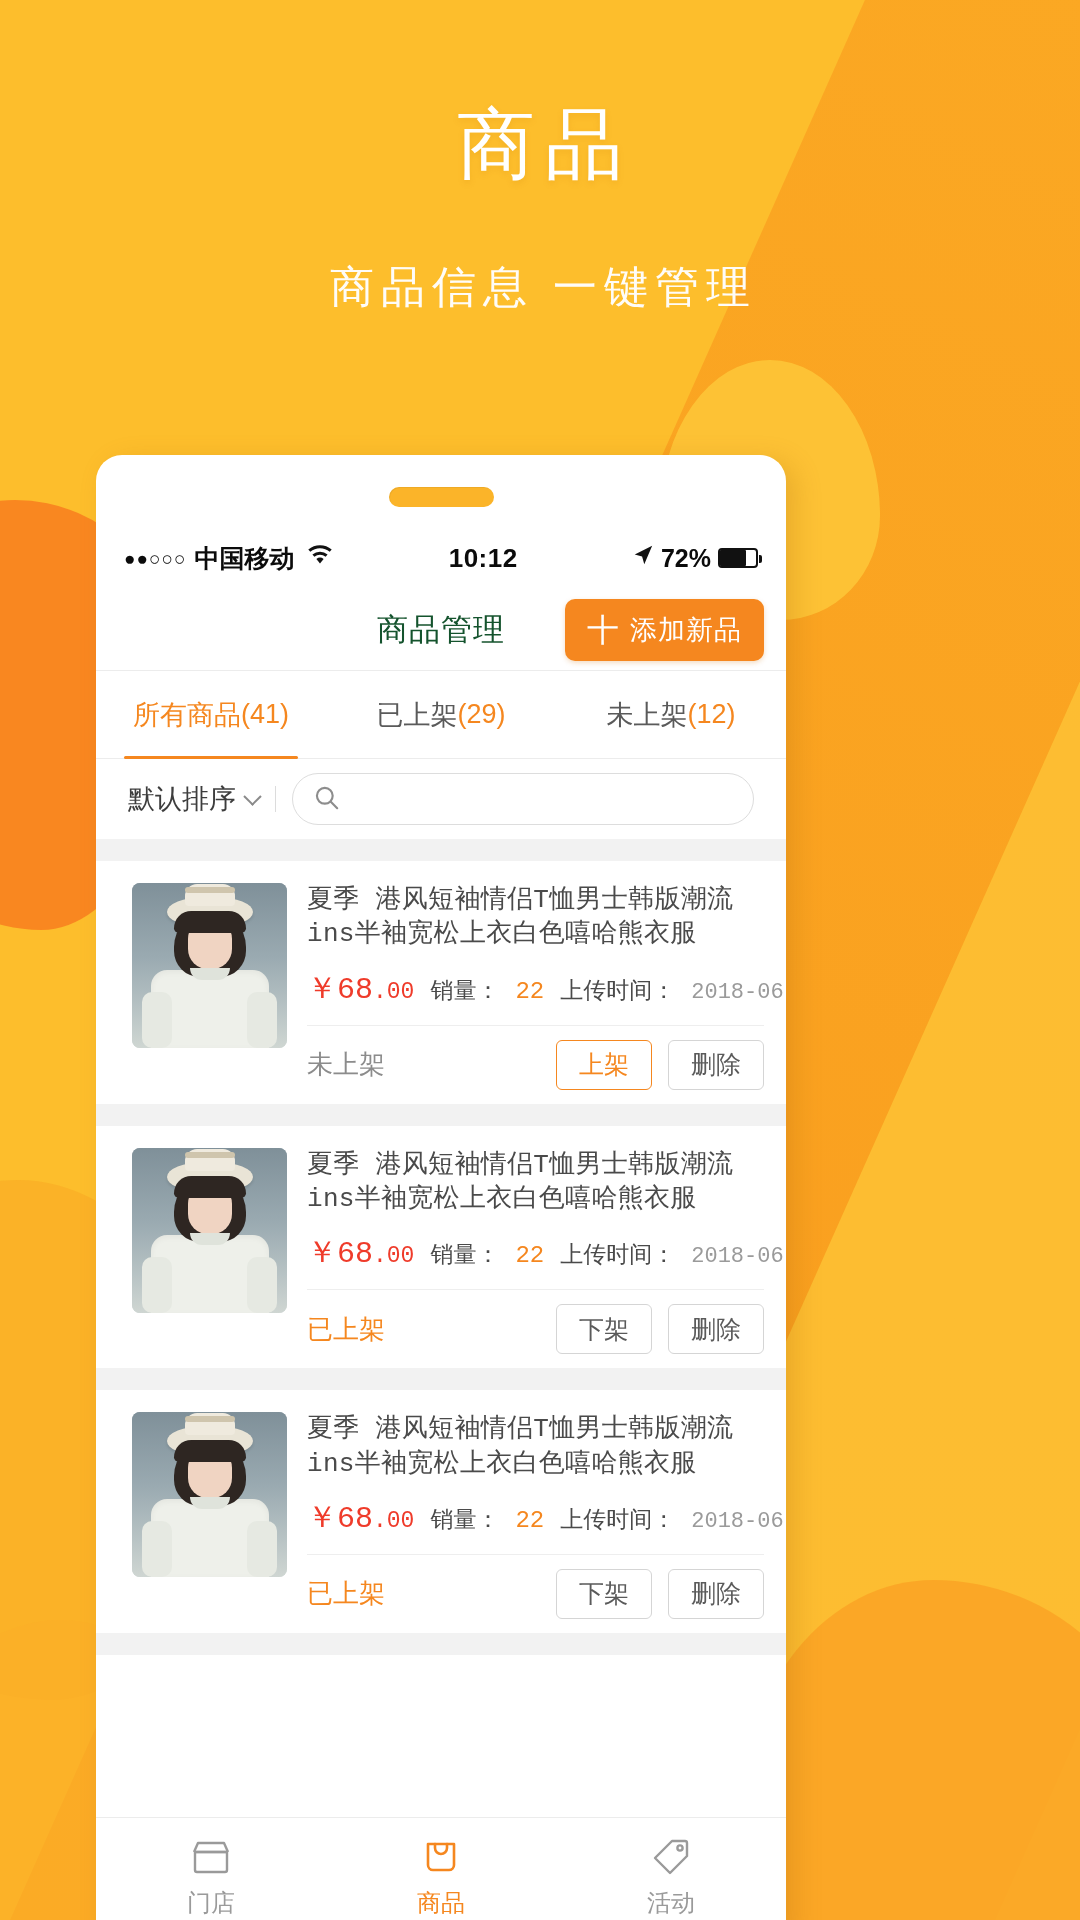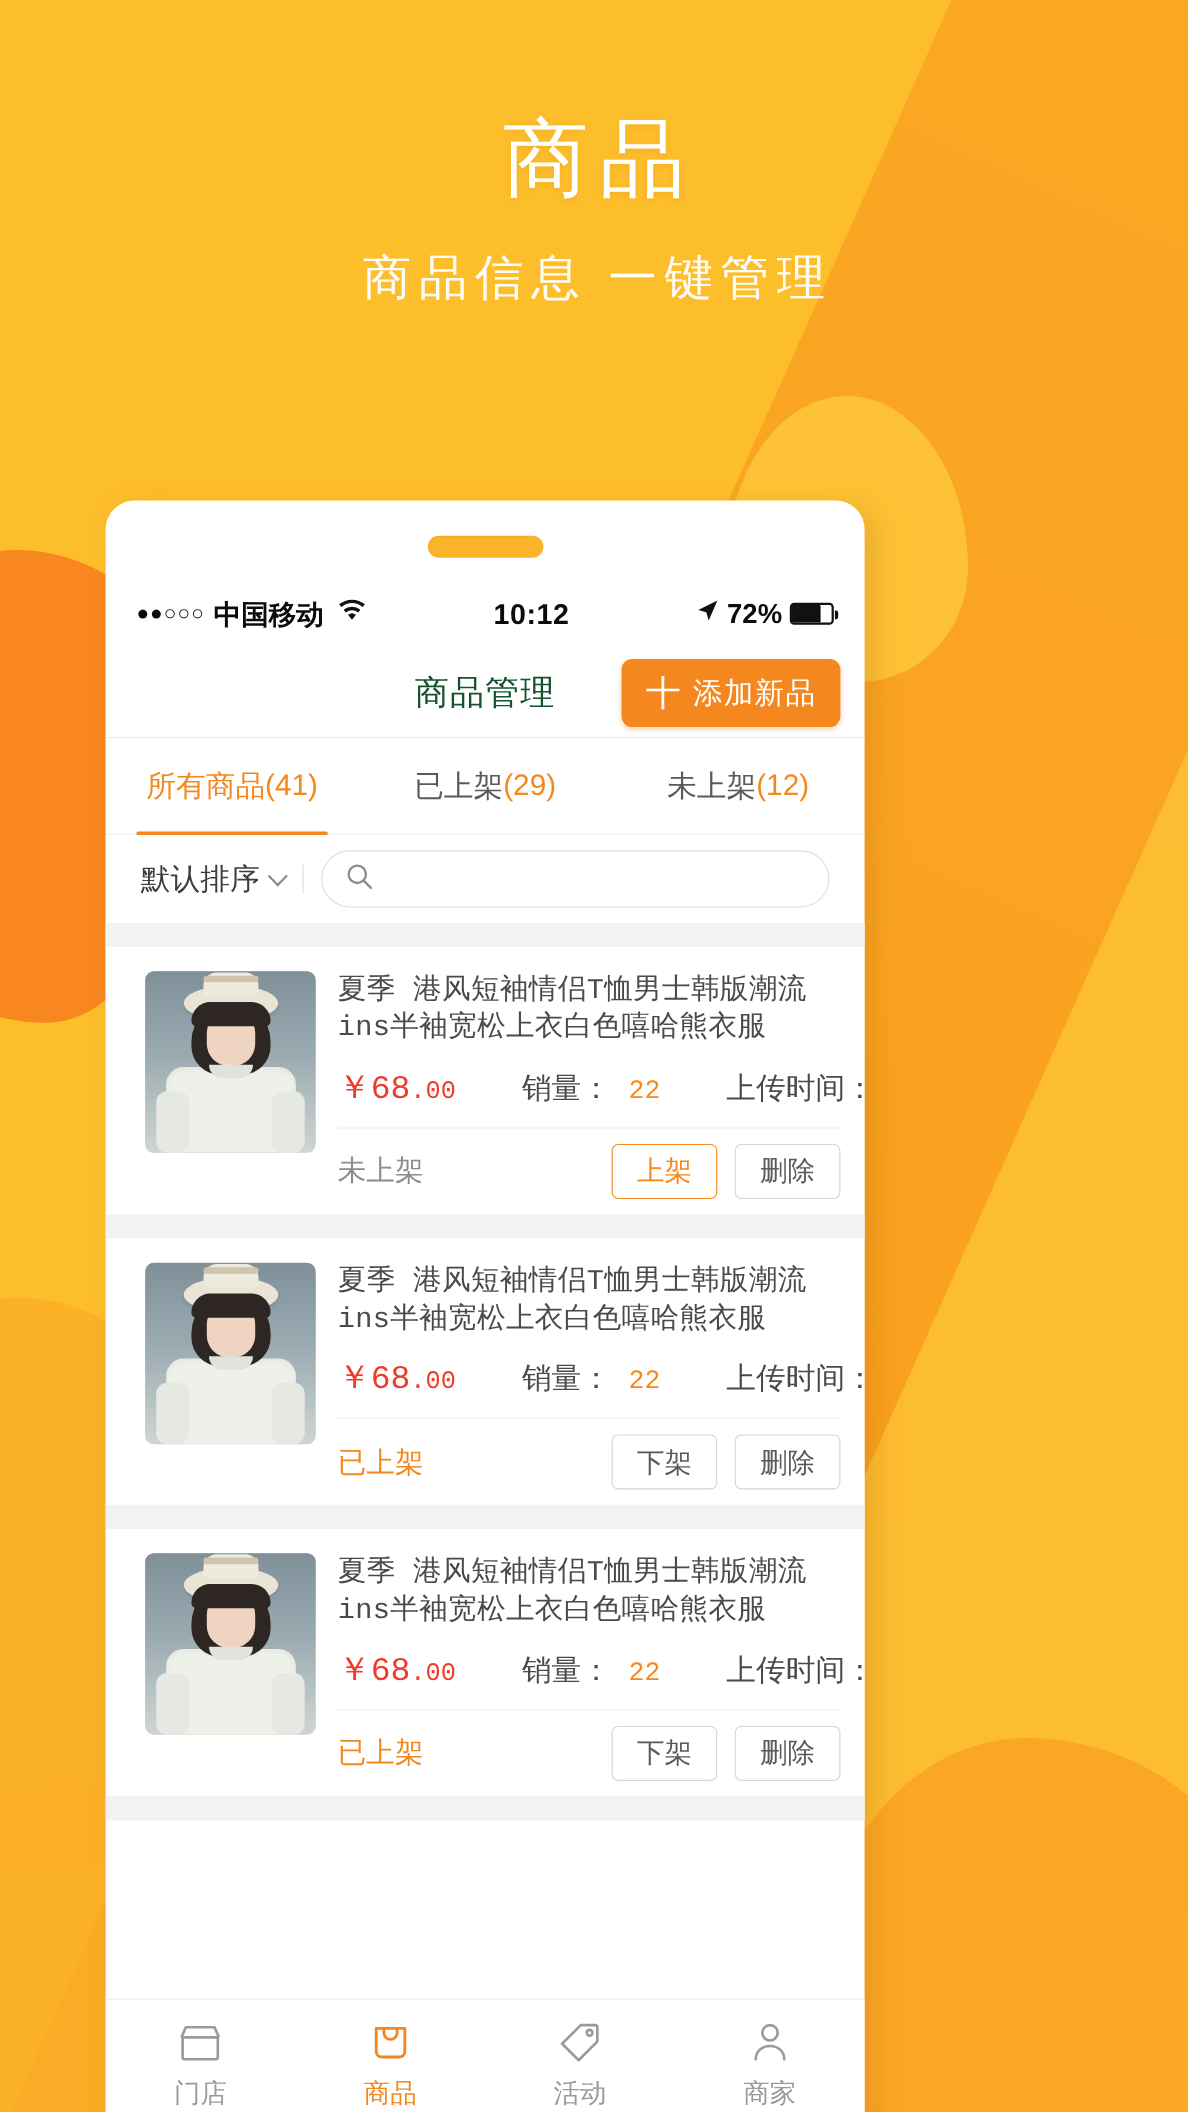--- a/index.html
+++ b/index.html
@@ -69,21 +69,21 @@
     margin-top:105px;
     font-size:78px;
     line-height:1;
     color:#FFFFFF;
     letter-spacing:10px;
     text-indent:10px;
     font-weight:400;
     text-shadow:0 3px 6px rgba(200,120,0,.18);
   }
   .hero-sub {
-    margin-top:48px;
+    margin-top:82px;
     font-size:44px;
     line-height:1;
     color:#FFFFFF;
     letter-spacing:7px;
     text-indent:7px;
     font-weight:400;
     opacity:.97;
   }
 
   
@@ -253,21 +253,21 @@
     font-size:26px; line-height:1.32; color:#4a4a4a;
     letter-spacing:.3px;
   }
   .p-meta {
     margin-top:16px; display:flex; align-items:baseline; gap:16px;
     padding-bottom:16px; border-bottom:1px solid #eeeeee;
     white-space:nowrap;
   }
   .price { color:#ef3b2a; font-size:30px; letter-spacing:0; }
   .price .cents { font-size:23px; }
-  .meta-lbl { font-size:27px; color:#4a4a4a;margin-left:44px; }
+  .meta-lbl { font-size:23px; color:#4a4a4a; }
   .sales-num { font-size:24px; color:#F5871F; }
   .time-val { font-size:22px; color:#9a9a9a; }
   .p-actions {
     display:flex; align-items:center; height:78px;
   }
   .status-txt { font-size:26px; color:#8c8c8c; }
   .status-txt.on { color:#F5871F; }
   .btns { margin-left:auto; display:flex; gap:16px; }
   .mini-btn {
     height:50px; min-width:96px; padding:0 18px;
@@ -508,24 +508,15 @@
     </div>
     <div class="tb-item">
       <span class="tb-ico">
         <svg width="44" height="42" viewBox="0 0 44 42" fill="none" stroke="#9a9a9a" stroke-width="2.4" stroke-linejoin="round">
           <path d="M23 6H36a2 2 0 012 2v13L21 38 6 23 23 6z"></path>
           <circle cx="31" cy="13" r="2.6"></circle>
         </svg>
       </span>
       <span>活动</span>
     </div>
-    <div class="tb-item">
-      <span class="tb-ico">
-        <svg width="44" height="42" viewBox="0 0 44 42" fill="none" stroke="#9a9a9a" stroke-width="2.4" stroke-linecap="round">
-          <circle cx="22" cy="13" r="7"></circle>
-          <path d="M9 37c0-7.2 5.8-12 13-12s13 4.8 13 12"></path>
-        </svg>
-      </span>
-      <span>商家</span>
-    </div>
   </div>
 
 </div>
 
 </body></html>

